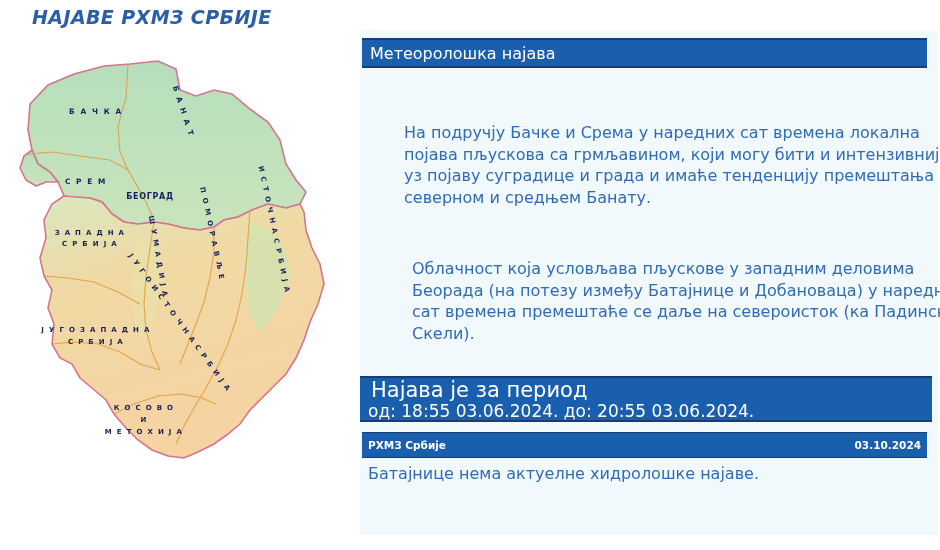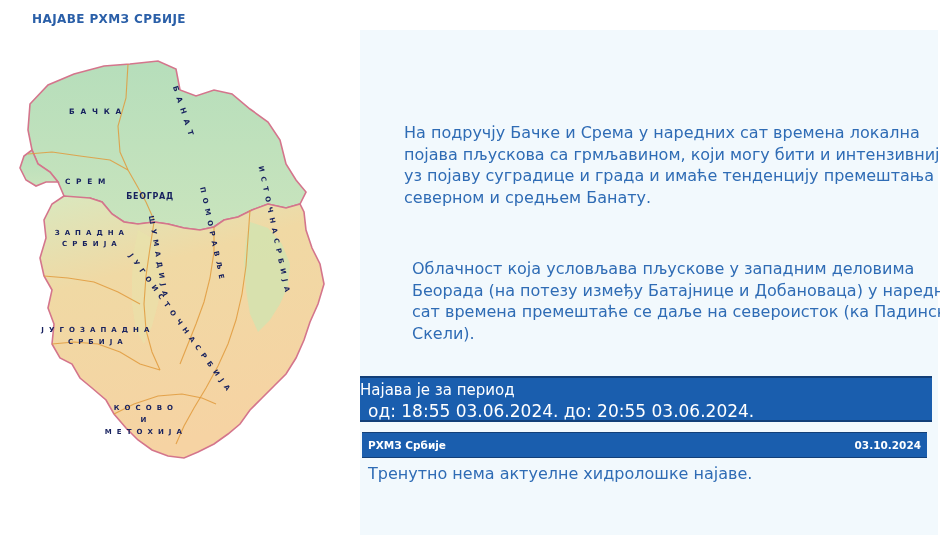--- a/index.html
+++ b/index.html
@@ -2,22 +2,22 @@
 <html><head>
 <meta charset="utf-8">
 <style>
   html,body{margin:0;padding:0;}
   body{
     width:940px;height:550px;background:#ffffff;
     font-family:"DejaVu Sans","Liberation Sans",sans-serif;
     overflow:hidden;position:relative;
   }
   #page-title{
-    position:absolute;left:32px;top:12px;
-    font-size:12px;font-weight:bold;color:#2a5fa8;letter-spacing:.4px;
+    position:absolute;left:32px;top:6px;
+    font-size:19px;font-weight:bold;color:#2a5fa8;letter-spacing:.4px;font-style:italic;
   }
   
   #map-panel{position:absolute;left:18px;top:52px;width:330px;height:445px;}
   #map-svg{display:block;width:330px;height:445px;}
   .map-label{
     font-family:"DejaVu Sans","Liberation Sans",sans-serif;
     font-size:7.4px;font-weight:bold;fill:#16205e;letter-spacing:1.6px;
     text-anchor:middle;paint-order:stroke;
   }
   .map-label.city{letter-spacing:.7px;font-size:8px;}
@@ -44,21 +44,21 @@
     position:absolute;left:8px;width:556px;
     font-size:16px;line-height:21.5px;color:#2f6cb5;
   }
   #par-1{top:92px;margin-left:36px;}
   #par-2{top:228px;margin-left:44px;}
   #period-bar{
     position:absolute;left:0px;top:346px;width:572px;height:46px;
     padding-top:2px;box-sizing:border-box;
   }
   #period-title{
-    font-size:15px;margin-left:0;line-height:20px;
+    font-size:21px;margin-left:11px;line-height:20px;
   }
   #period-range{
     font-size:17px;margin-left:8px;line-height:22px;white-space:nowrap;
   }
   #footer-bar{
     position:absolute;left:2px;top:402px;width:565px;height:17px;
     display:flex;align-items:center;justify-content:space-between;
     padding:12px 6px;box-sizing:border-box;
     font-size:10.5px;font-weight:bold;
     border-top:1px solid #123f78;border-bottom:1px solid #123f78;
@@ -156,30 +156,33 @@
       <text class="map-label small" x="160" y="272" transform="rotate(54 160 272)">Ј У Г О И С Т О Ч Н А  С Р Б И Ј А</text>
     </g>
     <text class="map-label small" x="126" y="358">К О С О В О</text>
     <text class="map-label small" x="126" y="370">И</text>
     <text class="map-label small" x="126" y="382">М Е Т О Х И Ј А</text>
   </svg>
 </div>
 
 <div id="info-panel">
 
+  <div id="announcement-header" class="bar-blue">
+    <span>Метеоролошка најава</span>
+  </div>
 
 
   <div id="par-1" class="body-par">На подручју Бачке и Срема у наредних сат времена локална појава пљускова са грмљавином, који могу бити и интензивнији уз појаву суградице и града и имаће тенденцију премештања ка северном и средњем Банату.</div>
 
   <div id="par-2" class="body-par">Облачност која условљава пљускове у западним деловима Беорада (на потезу између Батајнице и Добановаца) у наредних сат времена премештаће се даље на североисток (ка Падинској Скели).</div>
 
   <div id="period-bar" class="bar-blue">
     <div id="period-title">Најава је за период</div>
     <div id="period-range">од: 18:55 03.06.2024.  до: 20:55 03.06.2024.</div>
   </div>
 
   <div id="footer-bar" class="bar-blue">
     <span>РХМЗ Србије</span>
     <span>03.10.2024</span>
   </div>
 
-  <div id="hydro-text">Тренутно нема актуелне хидролошке најаве.</div>
+  <div id="hydro-text">Батајнице нема актуелне хидролошке најаве.</div>
 </div>
 
 </body></html>

